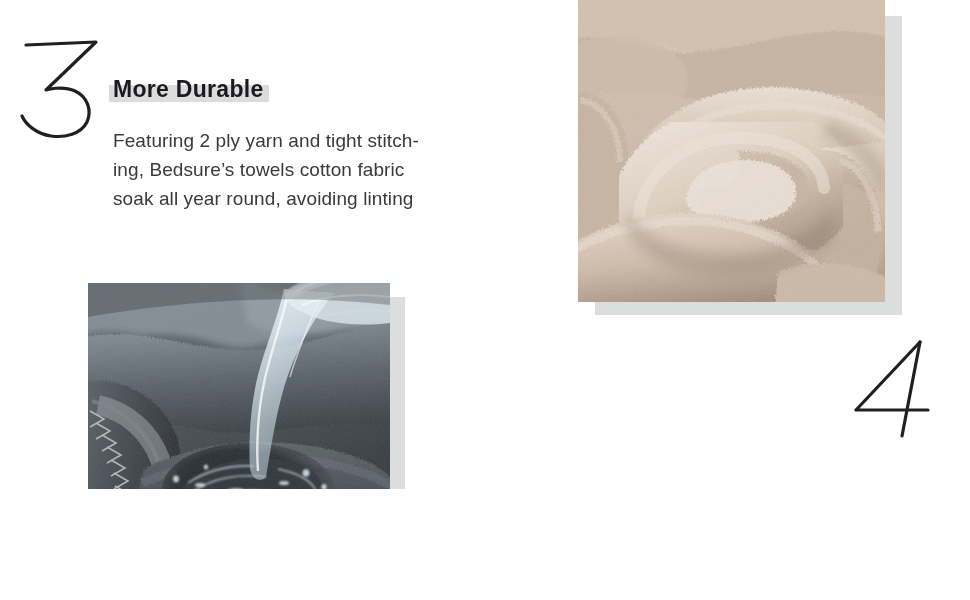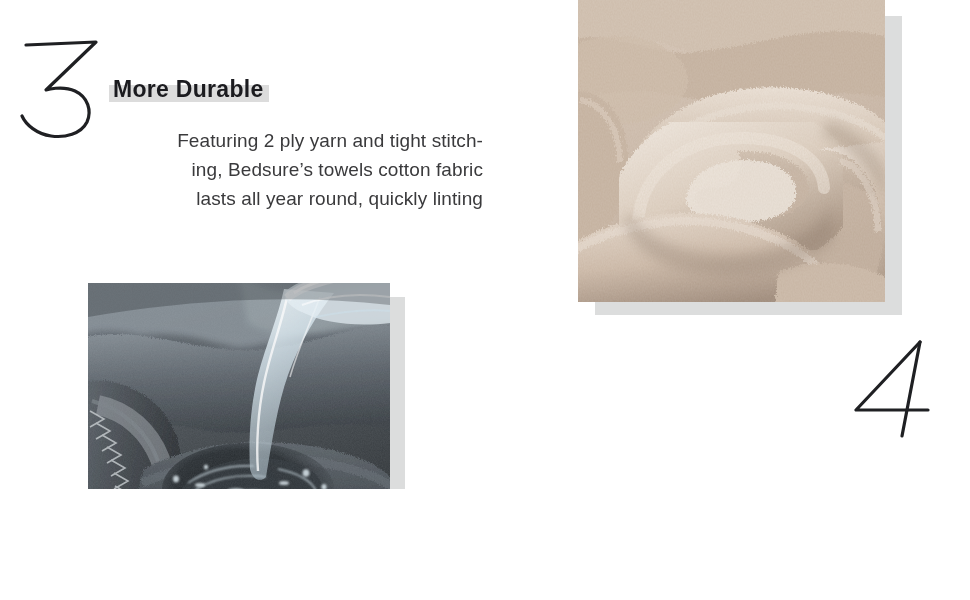--- a/index.html
+++ b/index.html
@@ -48,21 +48,20 @@
     background: #dcdcdc;
     z-index: -1;
   }
 
   .feature-body {
     margin: 0;
     font-size: 19px;
     line-height: 29px;
     color: #3a3a3c;
     letter-spacing: 0.1px;
-    text-align: right;
   }
   .feature-body .line { display: block; white-space: nowrap; }
 
   
   .photo-wrap { position: absolute; }
   .photo-frame {
     position: absolute;
     background: #dcdddd;
   }
   .photo {
@@ -83,21 +82,21 @@
   </div>
 
   <div class="feature-block" style="left:113px; top:76px; width:370px;">
     <h2 class="feature-heading">
       <span class="hl-band"></span>
       <span>More Durable</span>
     </h2>
     <p class="feature-body" style="margin-top:23px;">
       <span class="line">Featuring 2 ply yarn and tight stitch-</span>
       <span class="line">ing, Bedsure’s towels cotton fabric</span>
-      <span class="line">lasts all year round, quickly linting</span>
+      <span class="line">soak all year round, avoiding linting</span>
     </p>
   </div>
 
   <div class="photo-wrap" style="left:578px; top:0px; width:330px; height:320px;">
     <div class="photo-frame" style="left:17px; top:16px; width:307px; height:299px;"></div>
     <div class="photo" style="left:0px; top:0px; width:307px; height:302px;">
       <svg width="307" height="302" viewBox="0 0 307 302" xmlns="http://www.w3.org/2000/svg">
         <defs>
           <linearGradient id="beigeBg" x1="0" y1="0" x2="0.4" y2="1">
             <stop offset="0%" stop-color="#d9cabb"></stop>

